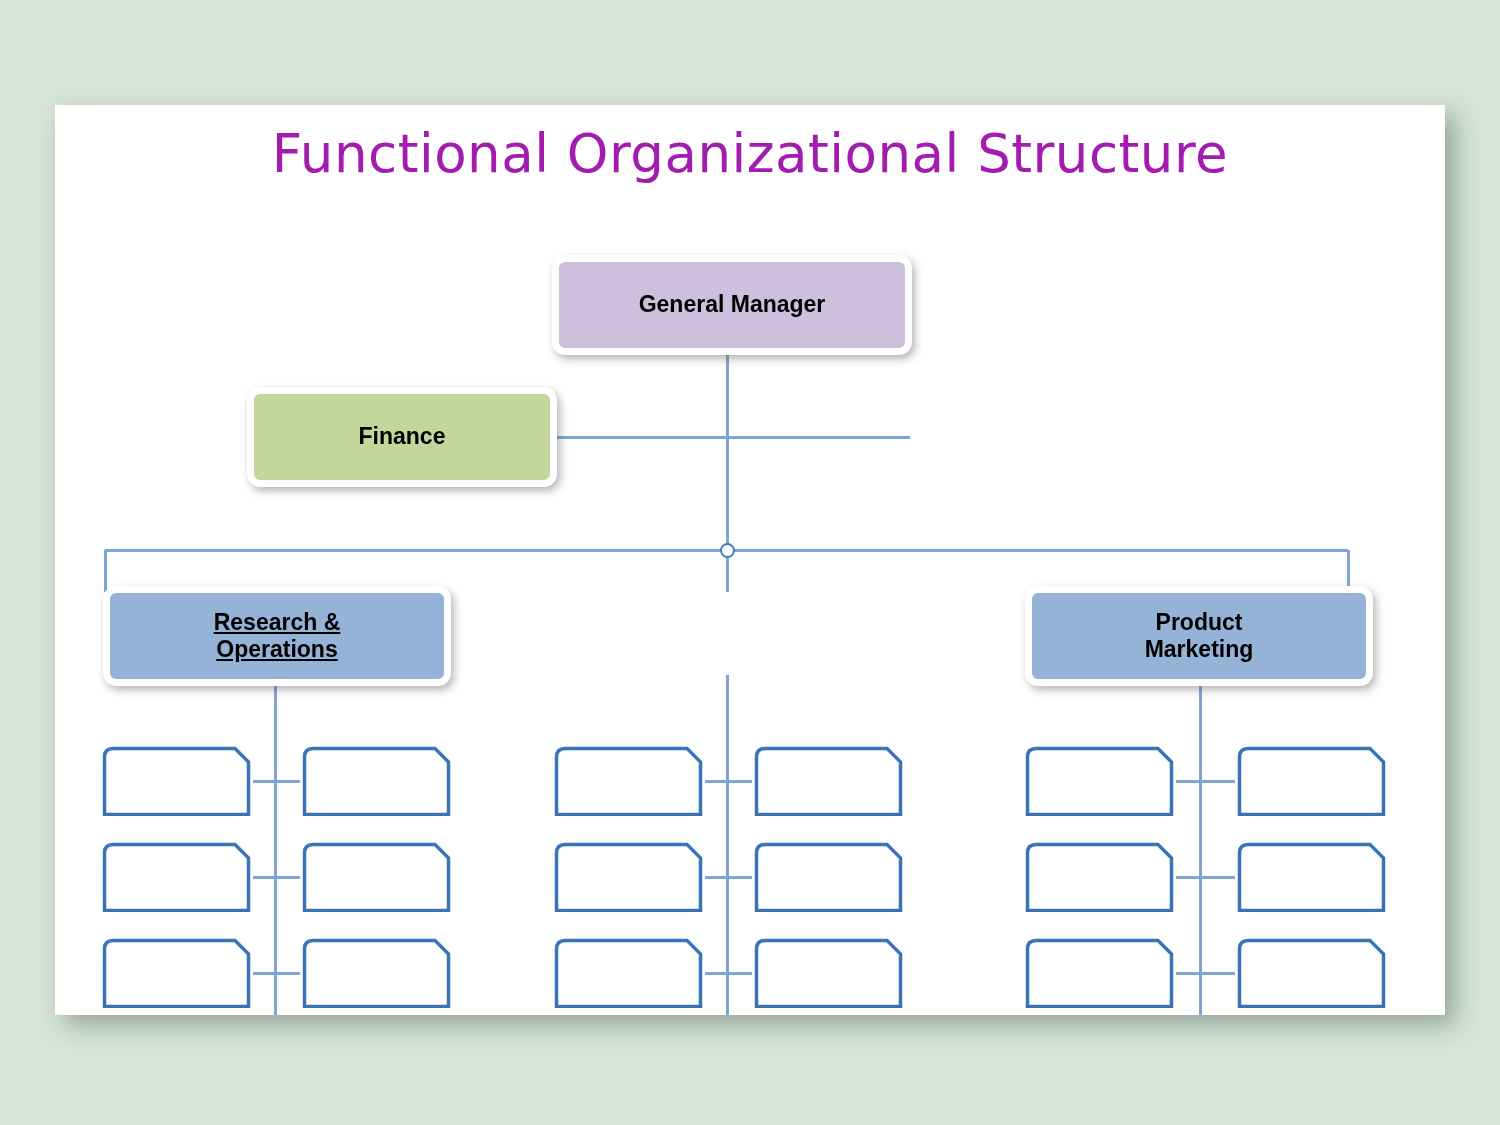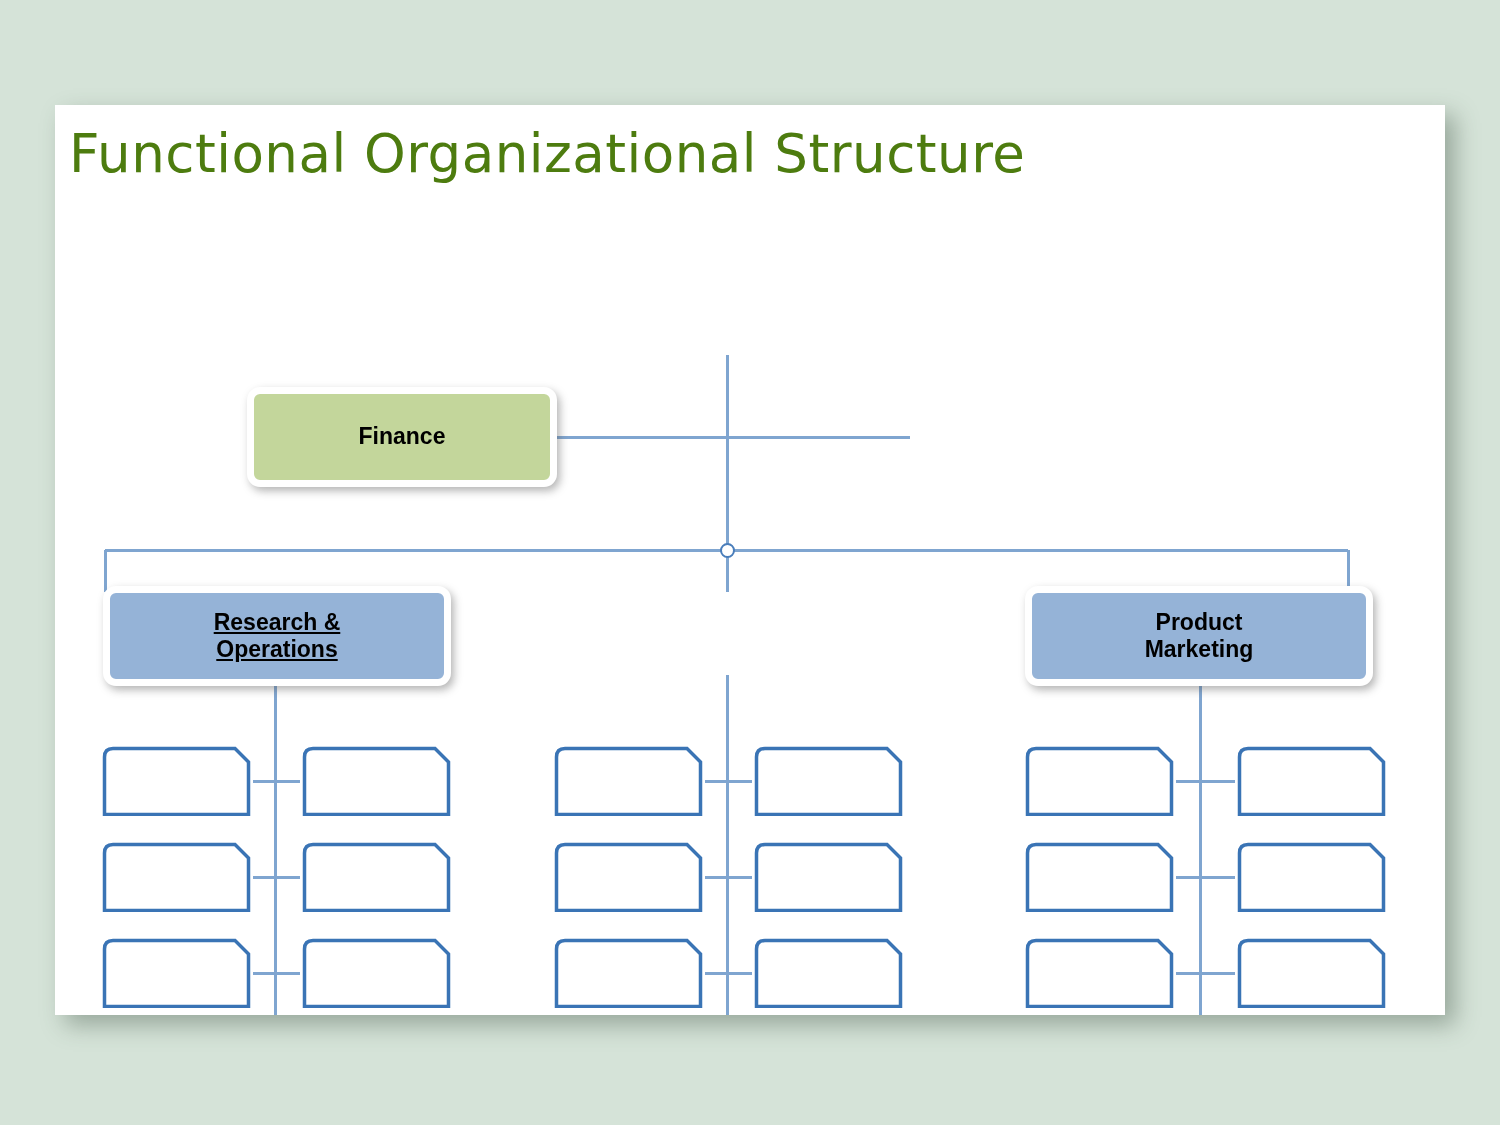--- a/index.html
+++ b/index.html
@@ -28,28 +28,29 @@
     width: 1390px;
     height: 910px;
     background: #ffffff;
     box-shadow: 10px 10px 22px rgba(60, 80, 65, 0.40);
     overflow: hidden;
   }
 
   
   #chart-title {
     position: absolute;
-    left: 14px;
+    left: 0;
     top: 18px;
     width: 100%;
+    text-align: center;
     font-family: "DejaVu Sans", sans-serif;
     font-size: 53px;
     font-weight: 400;
     letter-spacing: 0.5px;
-    color: #4d7c0f;
+    color: #a21caf;
     white-space: nowrap;
   }
 
   
   #connectors {
     position: absolute;
     left: 0;
     top: 0;
     width: 1390px;
     height: 910px;
@@ -134,20 +135,23 @@
 
         <line x1="1145" y1="570" x2="1145" y2="910"></line>
         <line x1="1085" y1="676" x2="1215" y2="676"></line>
         <line x1="1085" y1="772" x2="1215" y2="772"></line>
         <line x1="1085" y1="868" x2="1215" y2="868"></line>
       </g>
     </svg>
 
     <div class="junction" style="left:665px; top:438px;"></div>
 
+    <div class="node node-gm" style="left:497px; top:150px; width:360px; height:100px;">
+      <span class="node-label">General Manager</span>
+    </div>
 
     <div class="node node-side" style="left:192px; top:282px; width:310px; height:100px;">
       <span class="node-label">Finance</span>
     </div>
 
 
     <div class="node node-dept" style="left:48px; top:481px; width:348px; height:100px;">
       <span style="display:block;text-decoration:underline;">
         <span class="node-label">Research &amp;</span>
         <span class="node-label">Operations</span>

